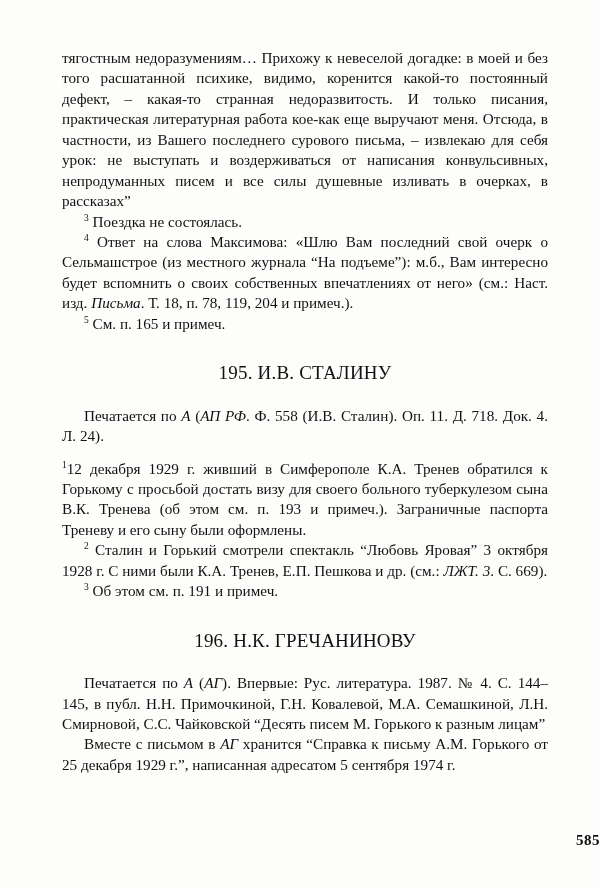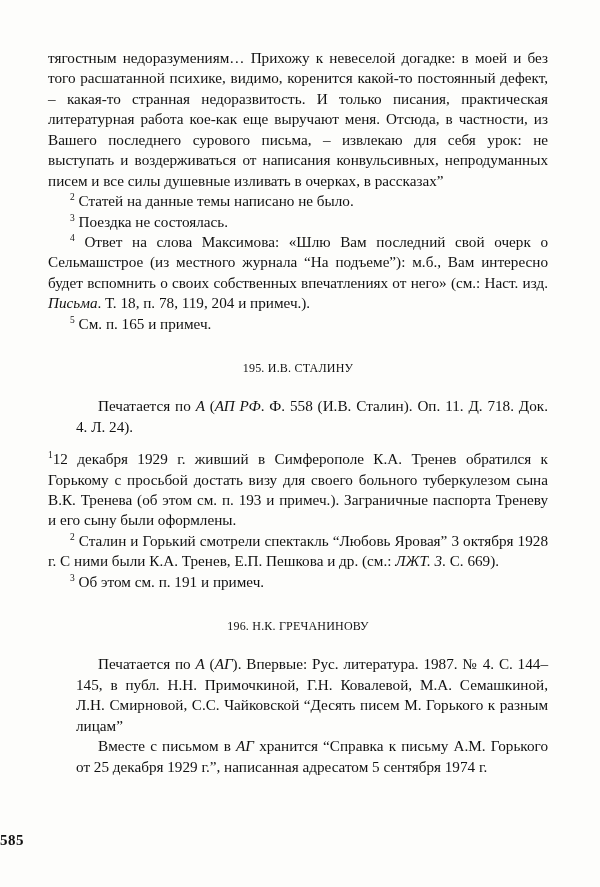--- a/index.html
+++ b/index.html
@@ -12,46 +12,45 @@
     height: 887px;
     font-family: "Liberation Serif", "DejaVu Serif", serif;
     color: #111111;
   }
   .page {
     position: relative;
     width: 600px;
     height: 887px;
     background: #fdfdfb;
     box-sizing: border-box;
-    padding: 48px 52px 30px 48px;
+    padding: 48px 52px 30px 62px;
   }
   .content {
     width: 100%;
   }
   p {
     margin: 0;
     font-size: 15.2px;
     line-height: 1.345;
     text-align: justify;
     text-justify: inter-word;
     hyphens: manual;
   }
   .body-par {
     text-indent: 0;
   }
   .indent {
     text-indent: 22px;
-    margin-left: 28px;
   }
   .note {
     text-indent: 22px;
   }
   .heading {
     text-align: center;
-    font-size: 12px;
+    font-size: 19px;
     letter-spacing: 0.2px;
     margin: 0;
   }
   .sp-before-head { height: 26px; }
   .sp-after-head { height: 20px; }
   .sp-small { height: 12px; }
   .ital { font-style: italic; }
   sup {
     font-size: 9.5px;
     vertical-align: super;
@@ -60,40 +59,36 @@
   .sup-lead {
     font-size: 9.5px;
     vertical-align: super;
     line-height: 0;
   }
   .pagenum {
     position: absolute;
     left: 0;
     right: 0;
     bottom: 38px;
-    text-align: left;
+    text-align: right;
     font-size: 15px;
     font-weight: bold;
     letter-spacing: 0.5px;
   }
 </style>
 </head>
 <body>
 
 <div class="page">
   <div class="content">
 
     <p class="body-par">
       <span>тягостным недоразумениям… Прихожу к невеселой догадке: в моей и без того расшатанной психике, видимо, коренится какой-то постоянный дефект, – какая-то странная недоразвитость. И только писания, практическая литературная работа кое-как еще выручают меня. Отсюда, в частности, из Вашего последнего сурового письма, – извлекаю для себя урок: не выступать и воздерживаться от написания конвульсивных, непродуманных писем и все силы душевные изливать в очерках, в рассказах”</span>
     </p>
 
-    <p class="note">
-      <sup>2</sup>
-      <span>Статей на данные темы написано не было.</span>
-    </p>
 
     <p class="note">
       <sup>3</sup>
       <span>Поездка не состоялась.</span>
     </p>
 
     <p class="note">
       <sup>4</sup>
       <span>Ответ на слова Максимова: «Шлю Вам последний свой очерк о Сельмашстрое (из местного журнала “На подъеме”): м.б., Вам интересно будет вспомнить о своих собственных впечатлениях от него» (см.: Наст. изд. </span><span class="ital">Письма</span><span>. Т. 18, п. 78, 119, 204 и примеч.).</span>
     </p>

